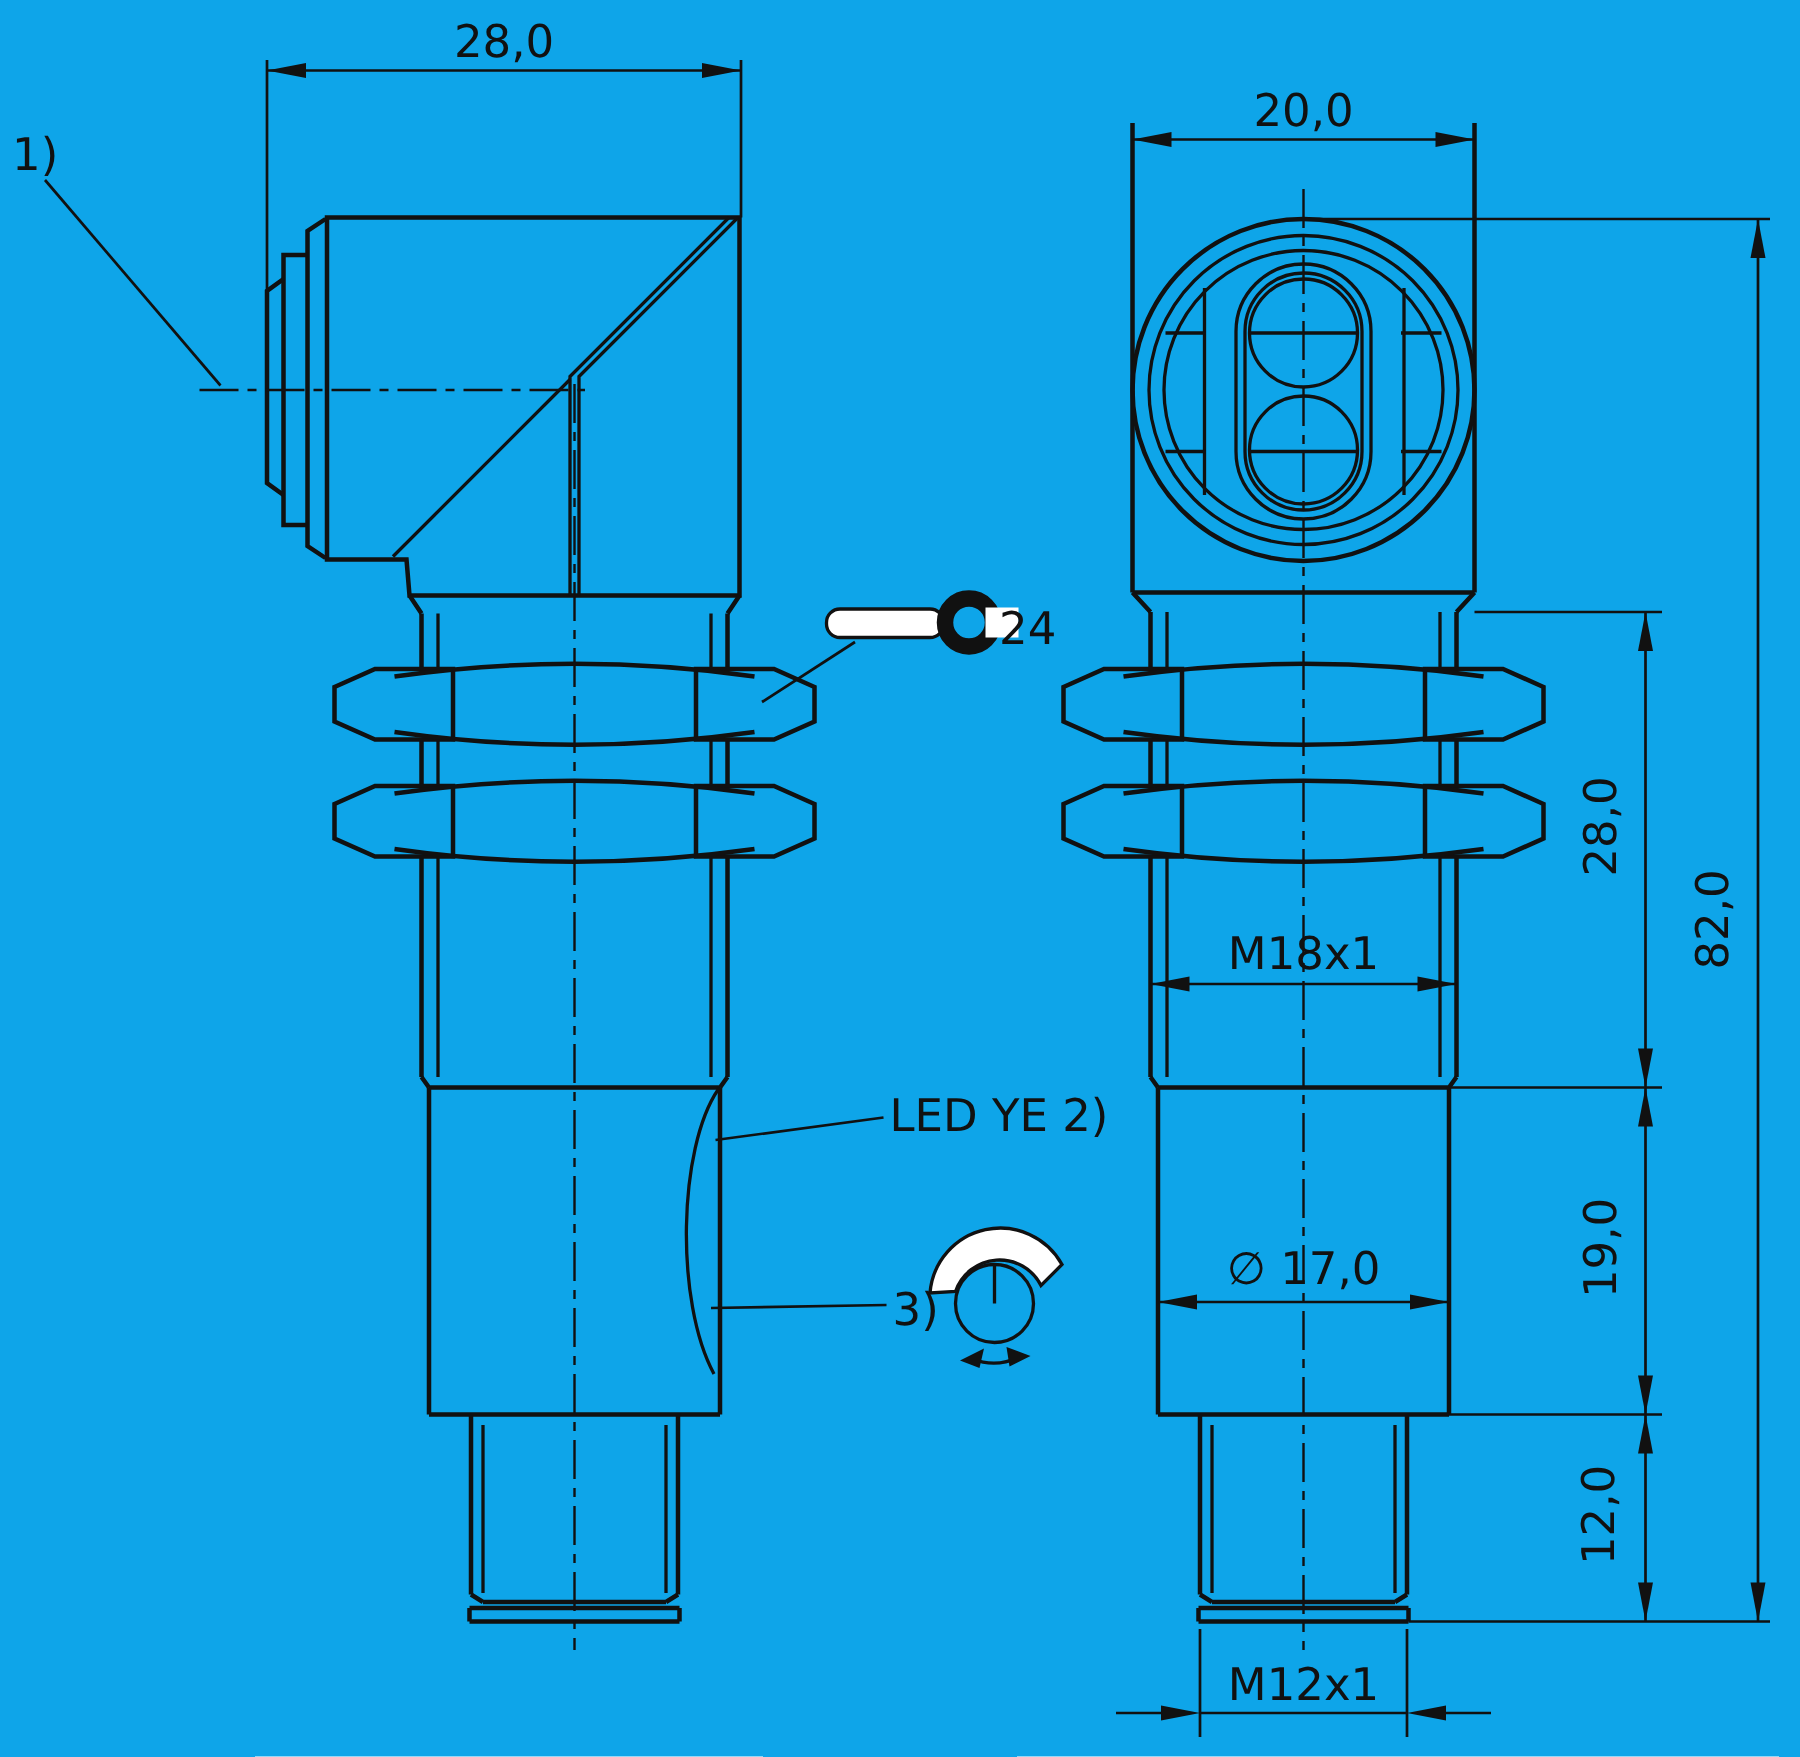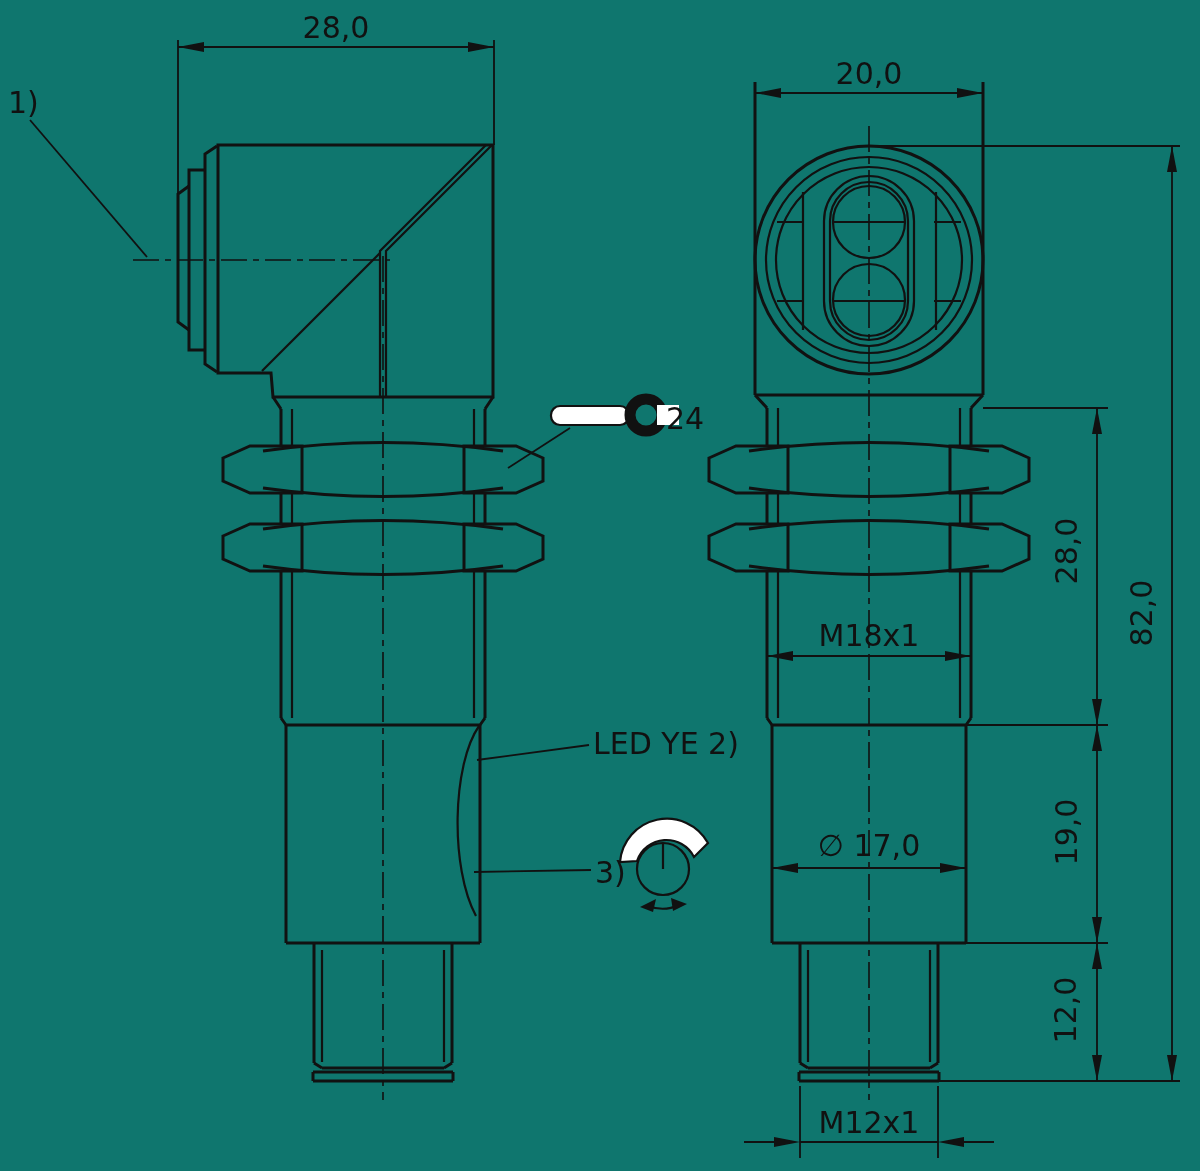--- a/index.html
+++ b/index.html
@@ -1,16 +1,16 @@
 <!DOCTYPE html>
 <html><head>
 <meta charset="utf-8">
 <style>
   html,body{margin:0;padding:0;background:#ffffff;}
-  .stage{width:1200px;height:1171px;position:relative;background:#0f766e;overflow:hidden;}
+  .stage{width:1200px;height:1171px;position:relative;background:#0ea5e9;overflow:hidden;}
   svg{display:block;}
   .obj{stroke:#111;stroke-width:3;fill:none;stroke-linejoin:miter;stroke-linecap:butt;}
   .obj-thin{stroke:#111;stroke-width:2.2;fill:none;}
   .dim{stroke:#111;stroke-width:1.8;fill:none;}
   .cl{stroke:#111;stroke-width:1.6;fill:none;stroke-dasharray:26 6 6 6;}
   .arr{fill:#111;stroke:none;}
   text{font-family:"DejaVu Sans","Liberation Sans",sans-serif;font-size:30px;fill:#111;}
   .wfill{fill:#fff;}
 </style>
 </head>

